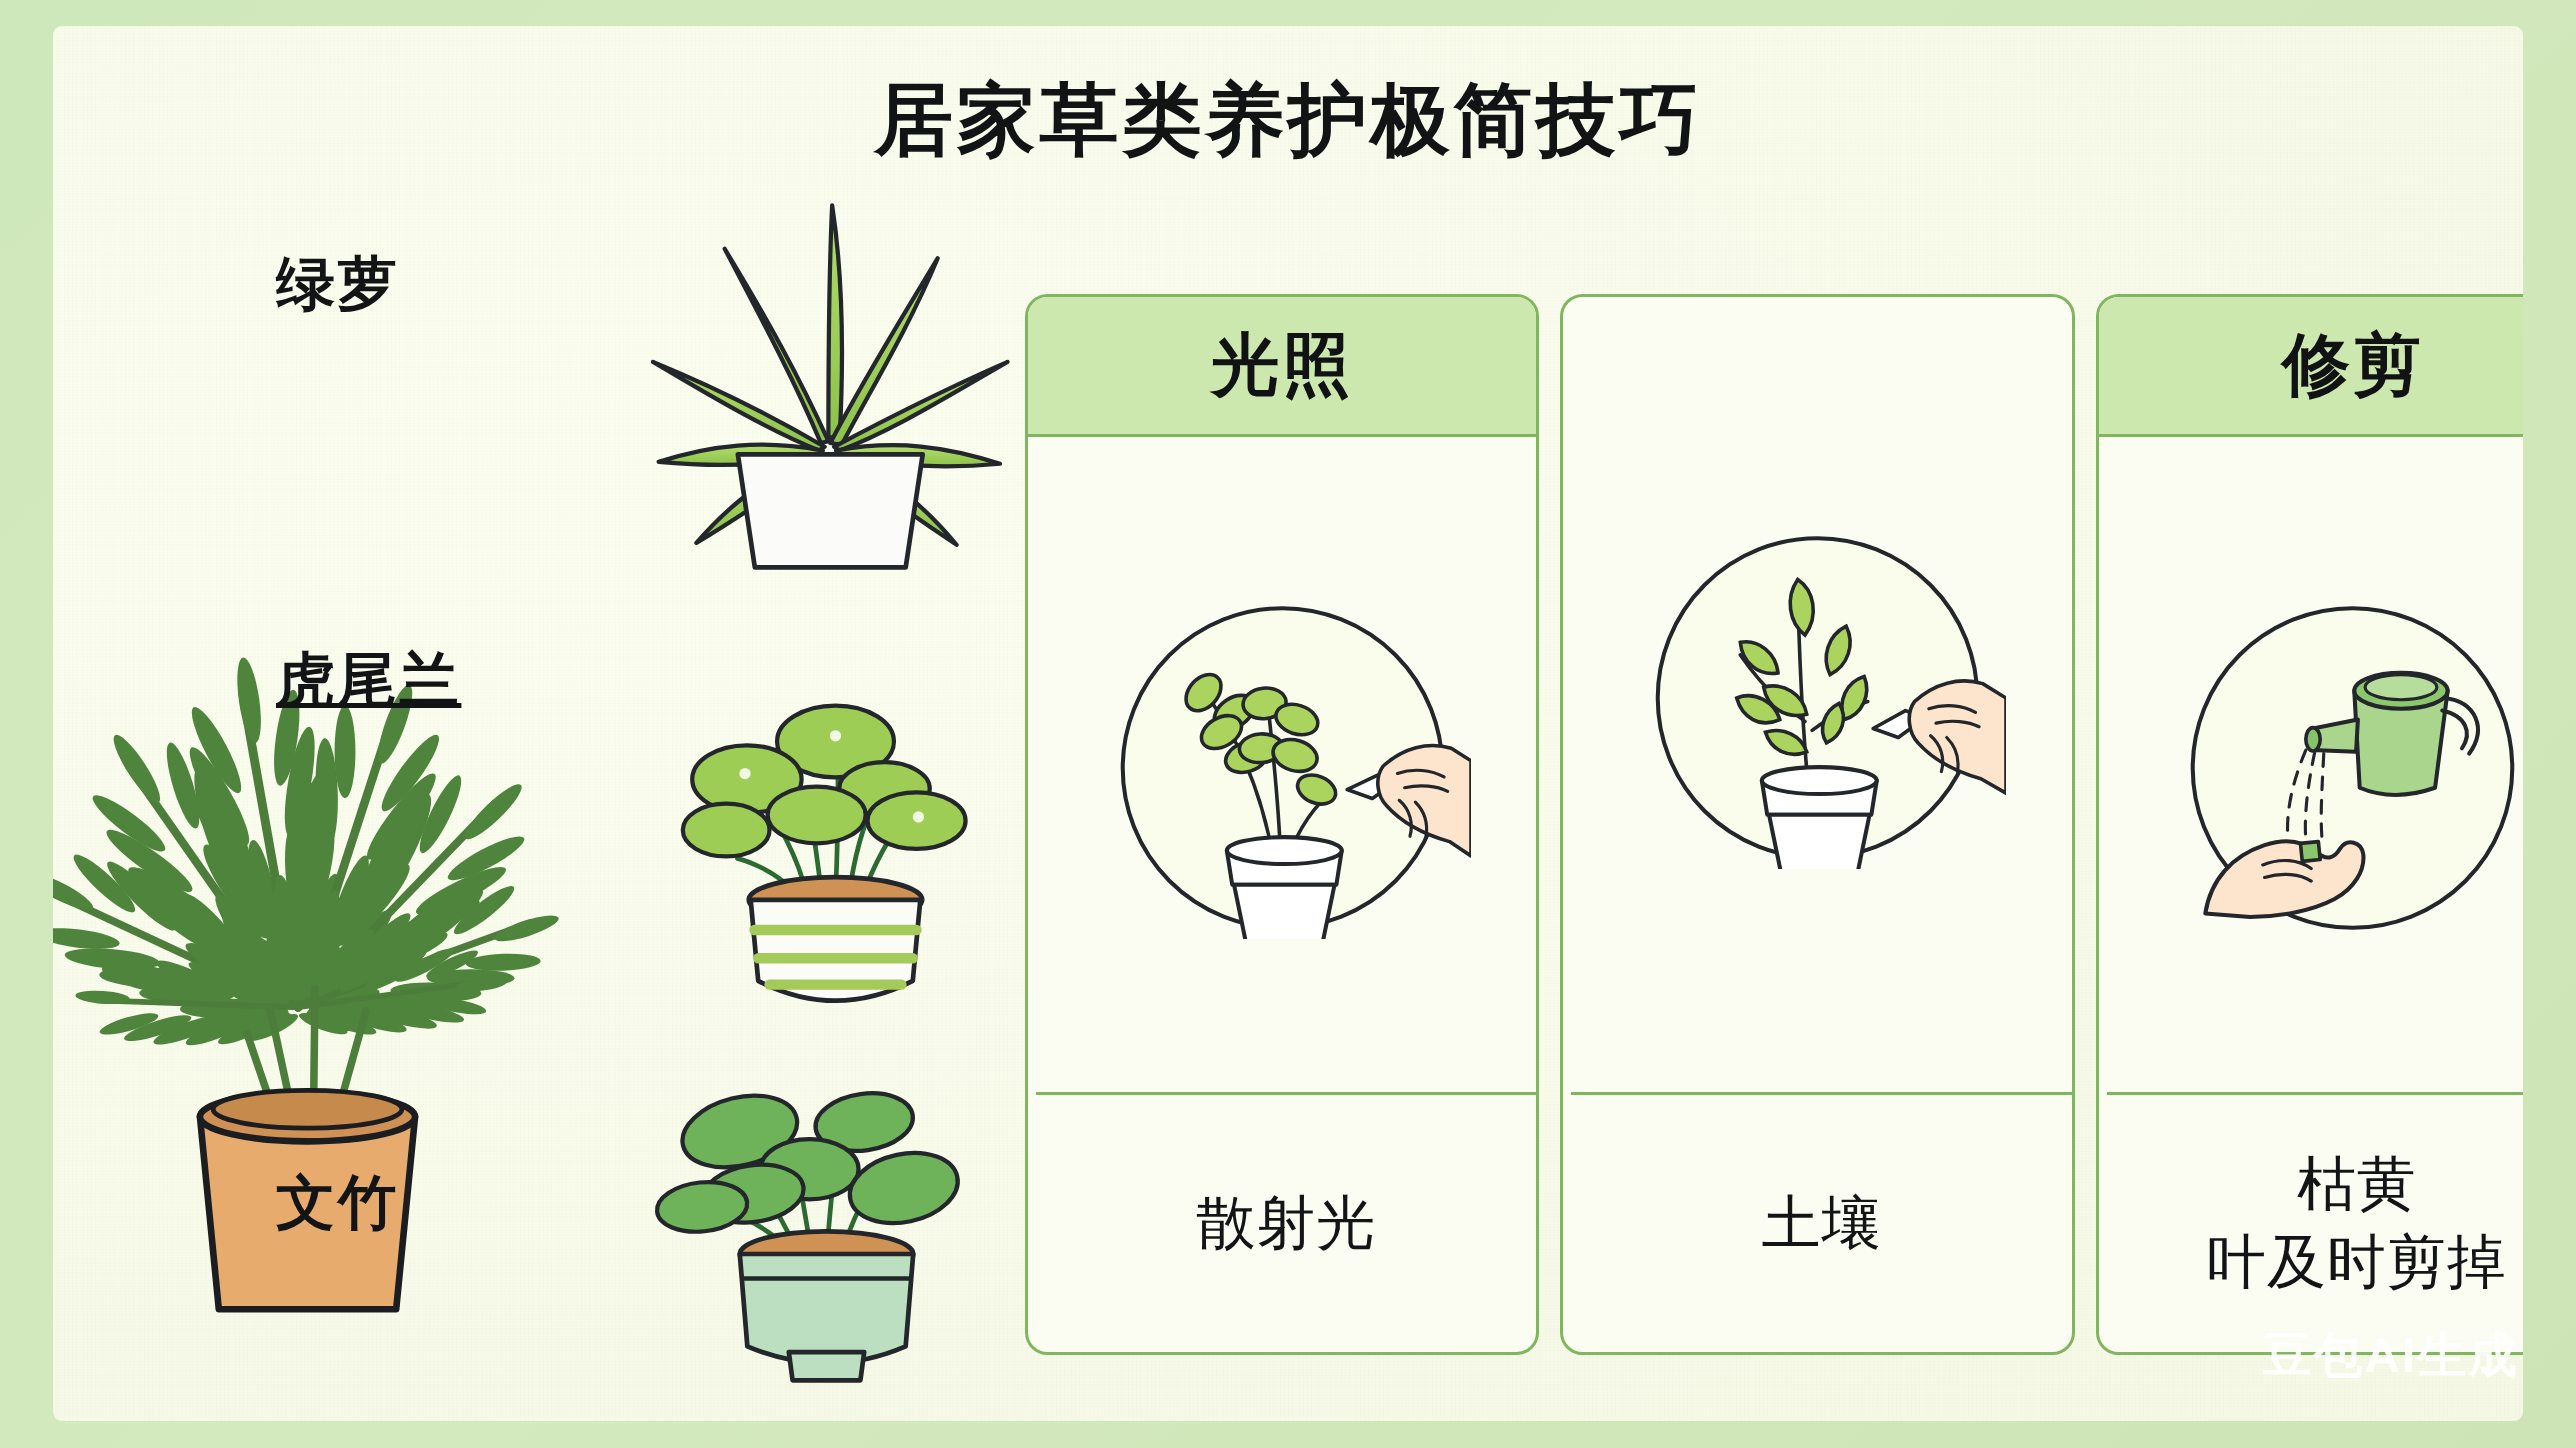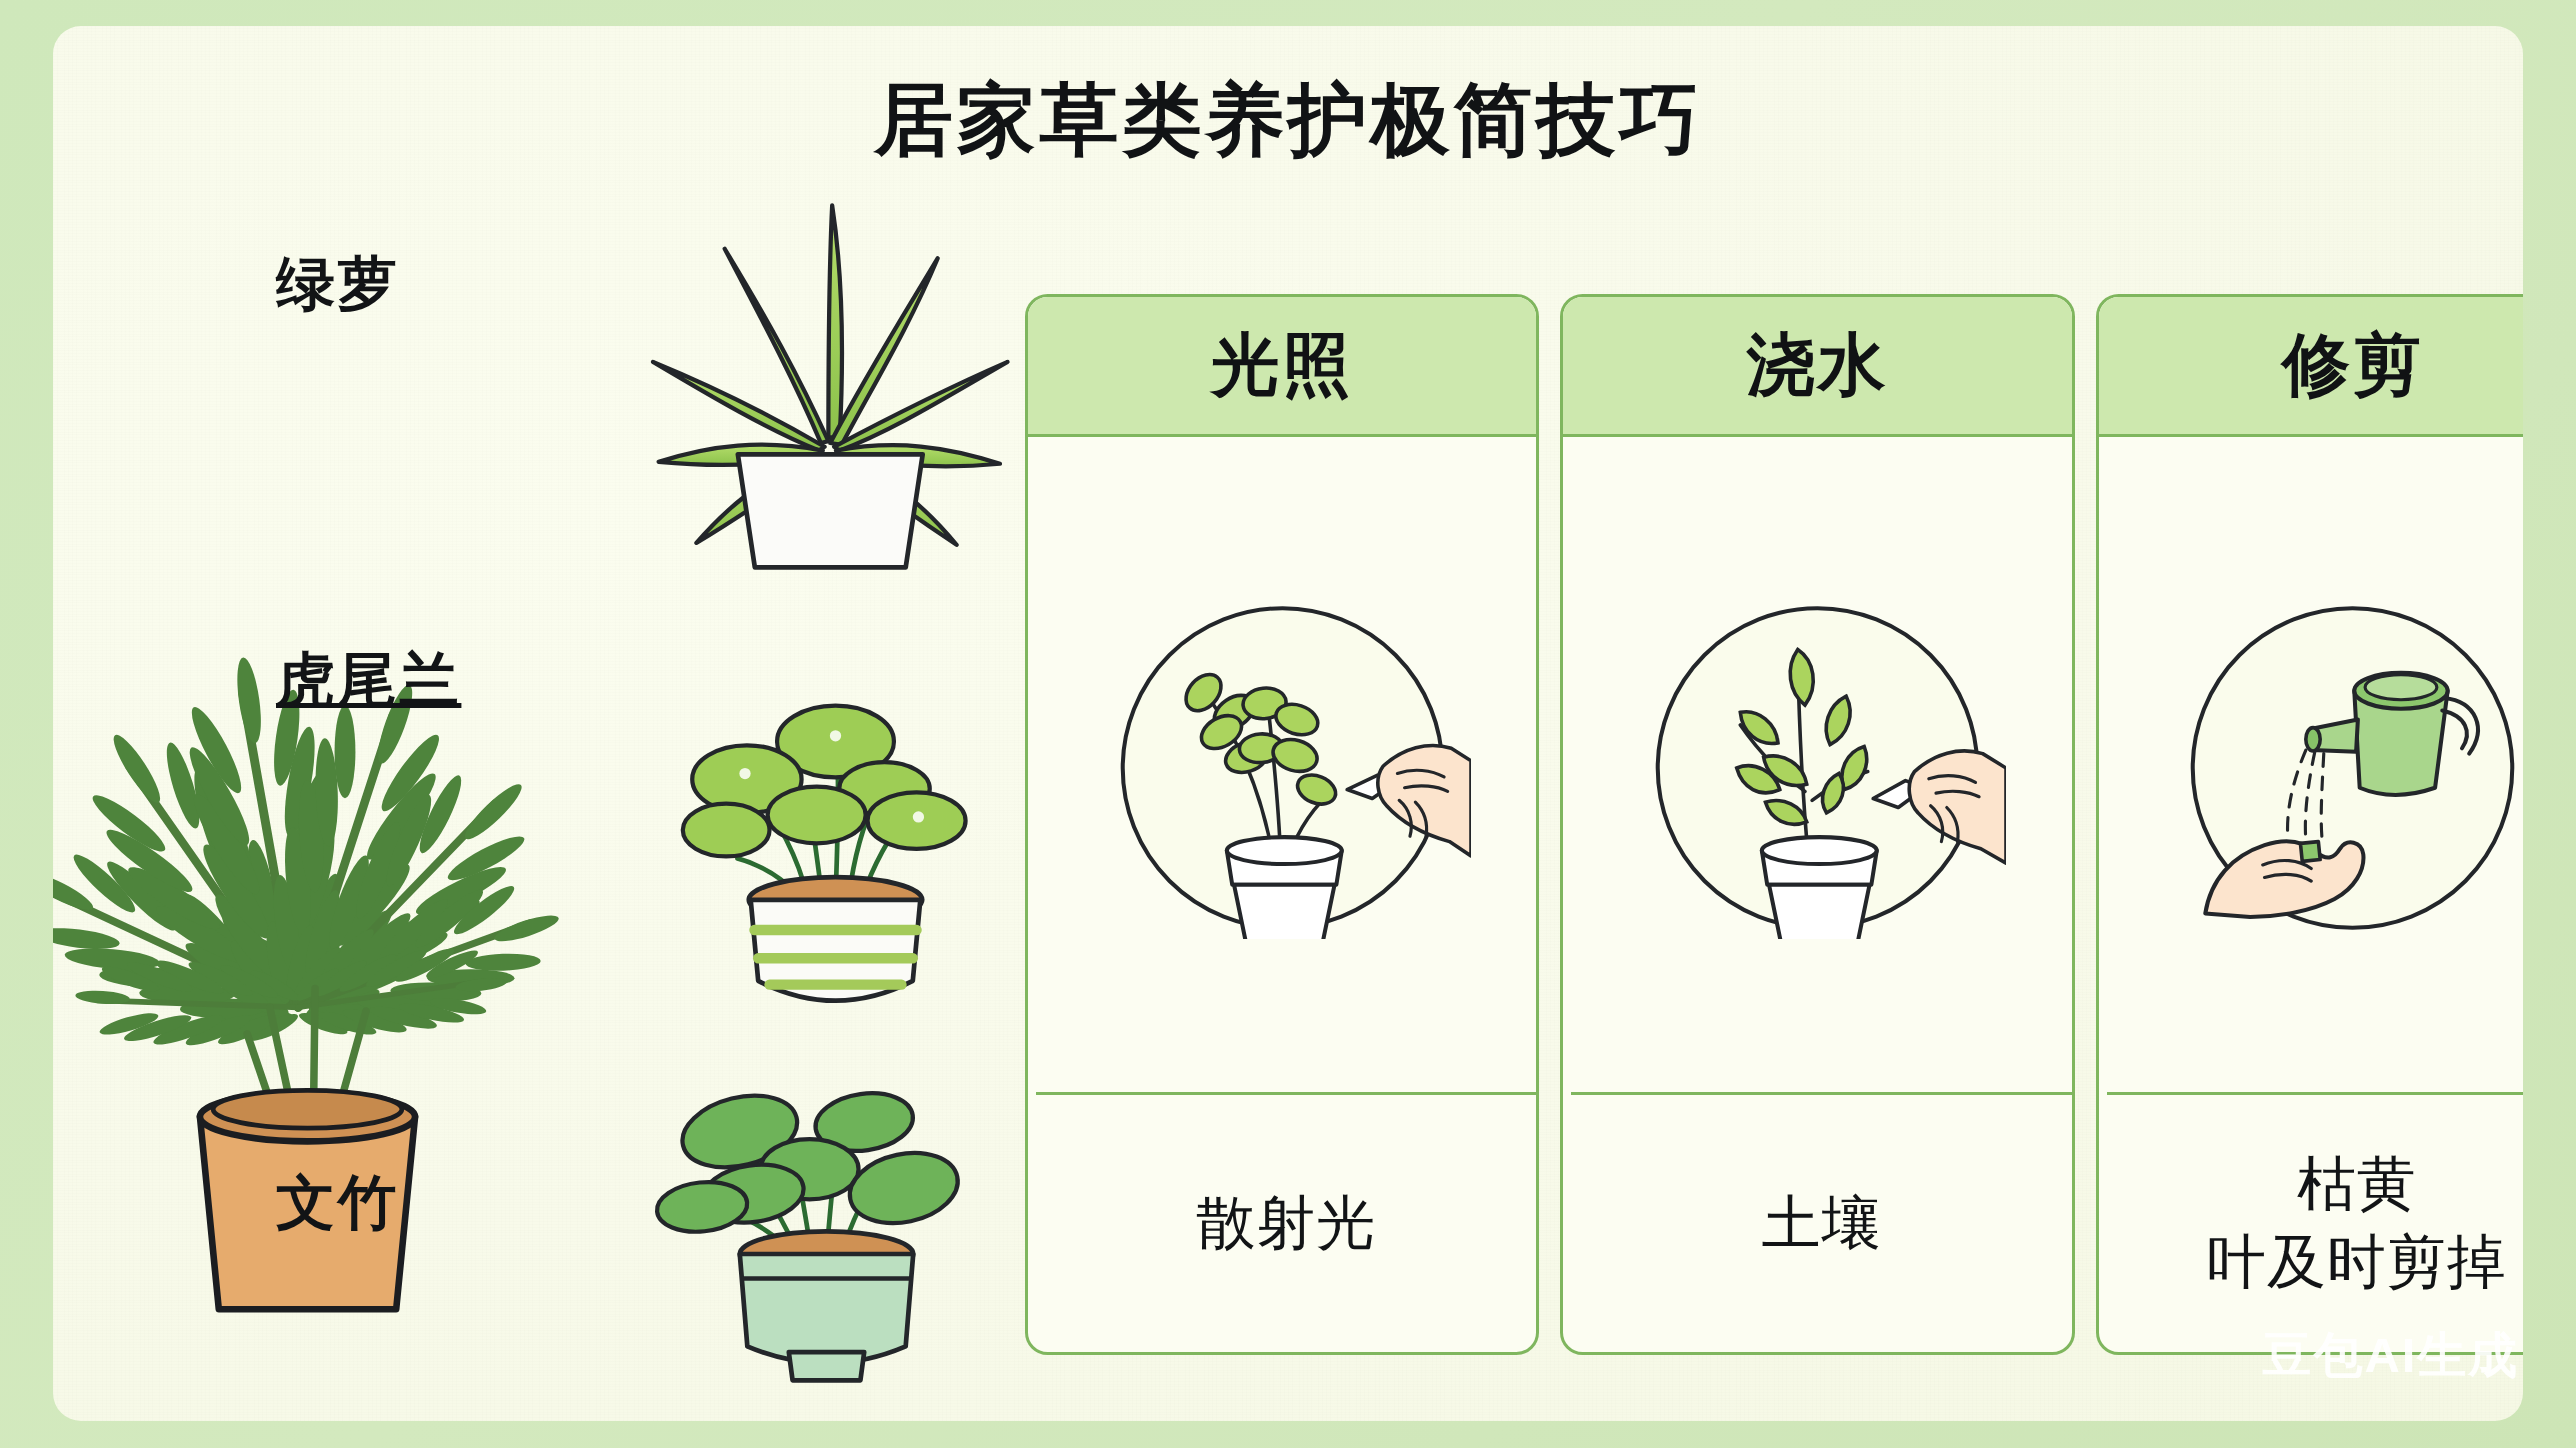--- a/index.html
+++ b/index.html
@@ -18,21 +18,21 @@
     background: linear-gradient(135deg, #cfe8bb 0%, #d3e9be 45%, #cde5b6 100%);
   }
 
   
   #panel {
     position: absolute;
     left: 53px;
     top: 26.4px;
     width: 2470px;
     height: 1395px;
-    border-radius: 28px;
+    border-radius: 9px;
     background:
       radial-gradient(ellipse at 25% 35%, #fbfdef 0%, #f8faea 55%, #f5f8e4 100%);
     overflow: hidden;
   }
 
   
   #panel::after {
     content: "";
     position: absolute;
     inset: 0;
@@ -341,23 +341,20 @@
               <path d="M358,228 C368,238 372,252 370,266"></path>
             </g>
           </svg>
         </div>
         <div class="card-foot">
           <div class="line">散射光</div>
         </div>
       </div>
 
       <div class="card">
-        <div class="card-head">
-          <span>浇水</span>
-        </div>
         <div class="card-body">
           <svg viewBox="0 0 420 380" width="377" height="342">
             <circle cx="210" cy="190" r="178" fill="#fafcec" stroke="#23262a" stroke-width="4.5"></circle>
             <g stroke="#23262a" stroke-width="4" fill="none" stroke-linecap="round">
               <path d="M200,292 C194,230 190,154 188,72"></path>
               <path d="M196,216 C168,196 142,168 124,142"></path>
               <path d="M204,226 C222,212 244,200 266,194"></path>
             </g>
             <g fill="#abd45e" stroke="#23262a" stroke-width="4">
               <path d="M188,58 C206,70 212,98 196,120 C178,106 174,78 188,58 Z"></path>

